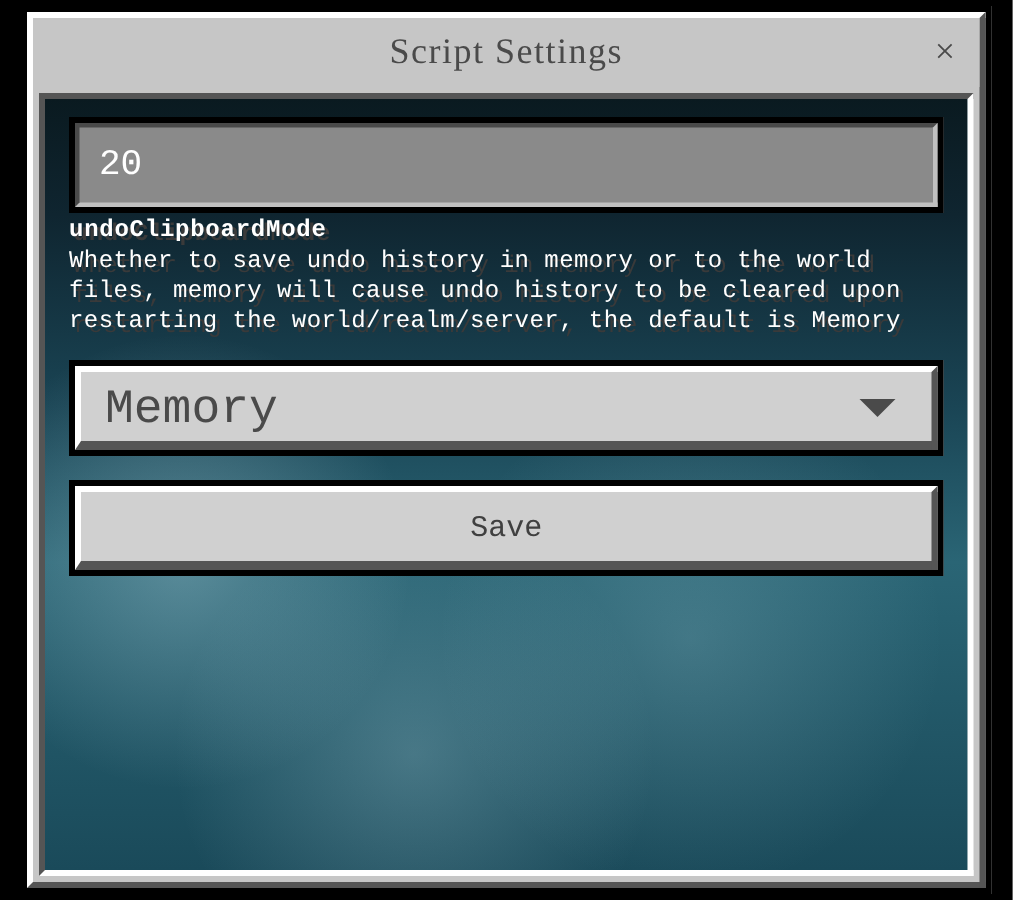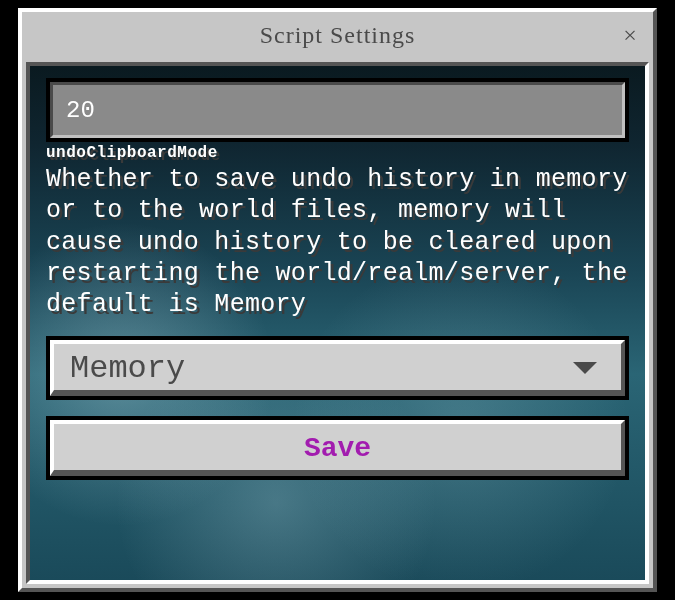--- a/index.html
+++ b/index.html
@@ -139,21 +139,21 @@
   .setting-title {
     font-size: 16px;
     color: #fff;
     font-weight: bold;
     text-shadow: 3px 3px 0 #3a3a3a;
     letter-spacing: 0.5px;
     margin-bottom: 2px;
   }
   
   .setting-desc {
-    font-size: 25px;
+    font-size: 16px;
     color: #fff;
     text-shadow: 3px 3px 0 #3a3a3a;
     line-height: 1.25;
     letter-spacing: 0.3px;
     margin-bottom: 16px;
   }
   
   .dropdown {
     width: 100%;
     height: 64px;
@@ -216,23 +216,22 @@
     right: 0px;
     bottom: 0px;
     border-top: 4px solid #fff;
     border-left: 4px solid #fff;
     border-right: 4px solid #555;
     border-bottom: 6px solid #555;
     pointer-events: none;
   }
   
   .save-text {
-    font-size: 28px;
-    color: #a21caf;
-    font-weight: bold;
+    font-size: 20px;
+    color: #404040;
   }
 </style>
 </head>
 <body>
 
 <div class="outer-frame">
   <div class="titlebar">
     <span class="title">Script Settings</span>
     <div class="close-btn">
       <span>×</span>

